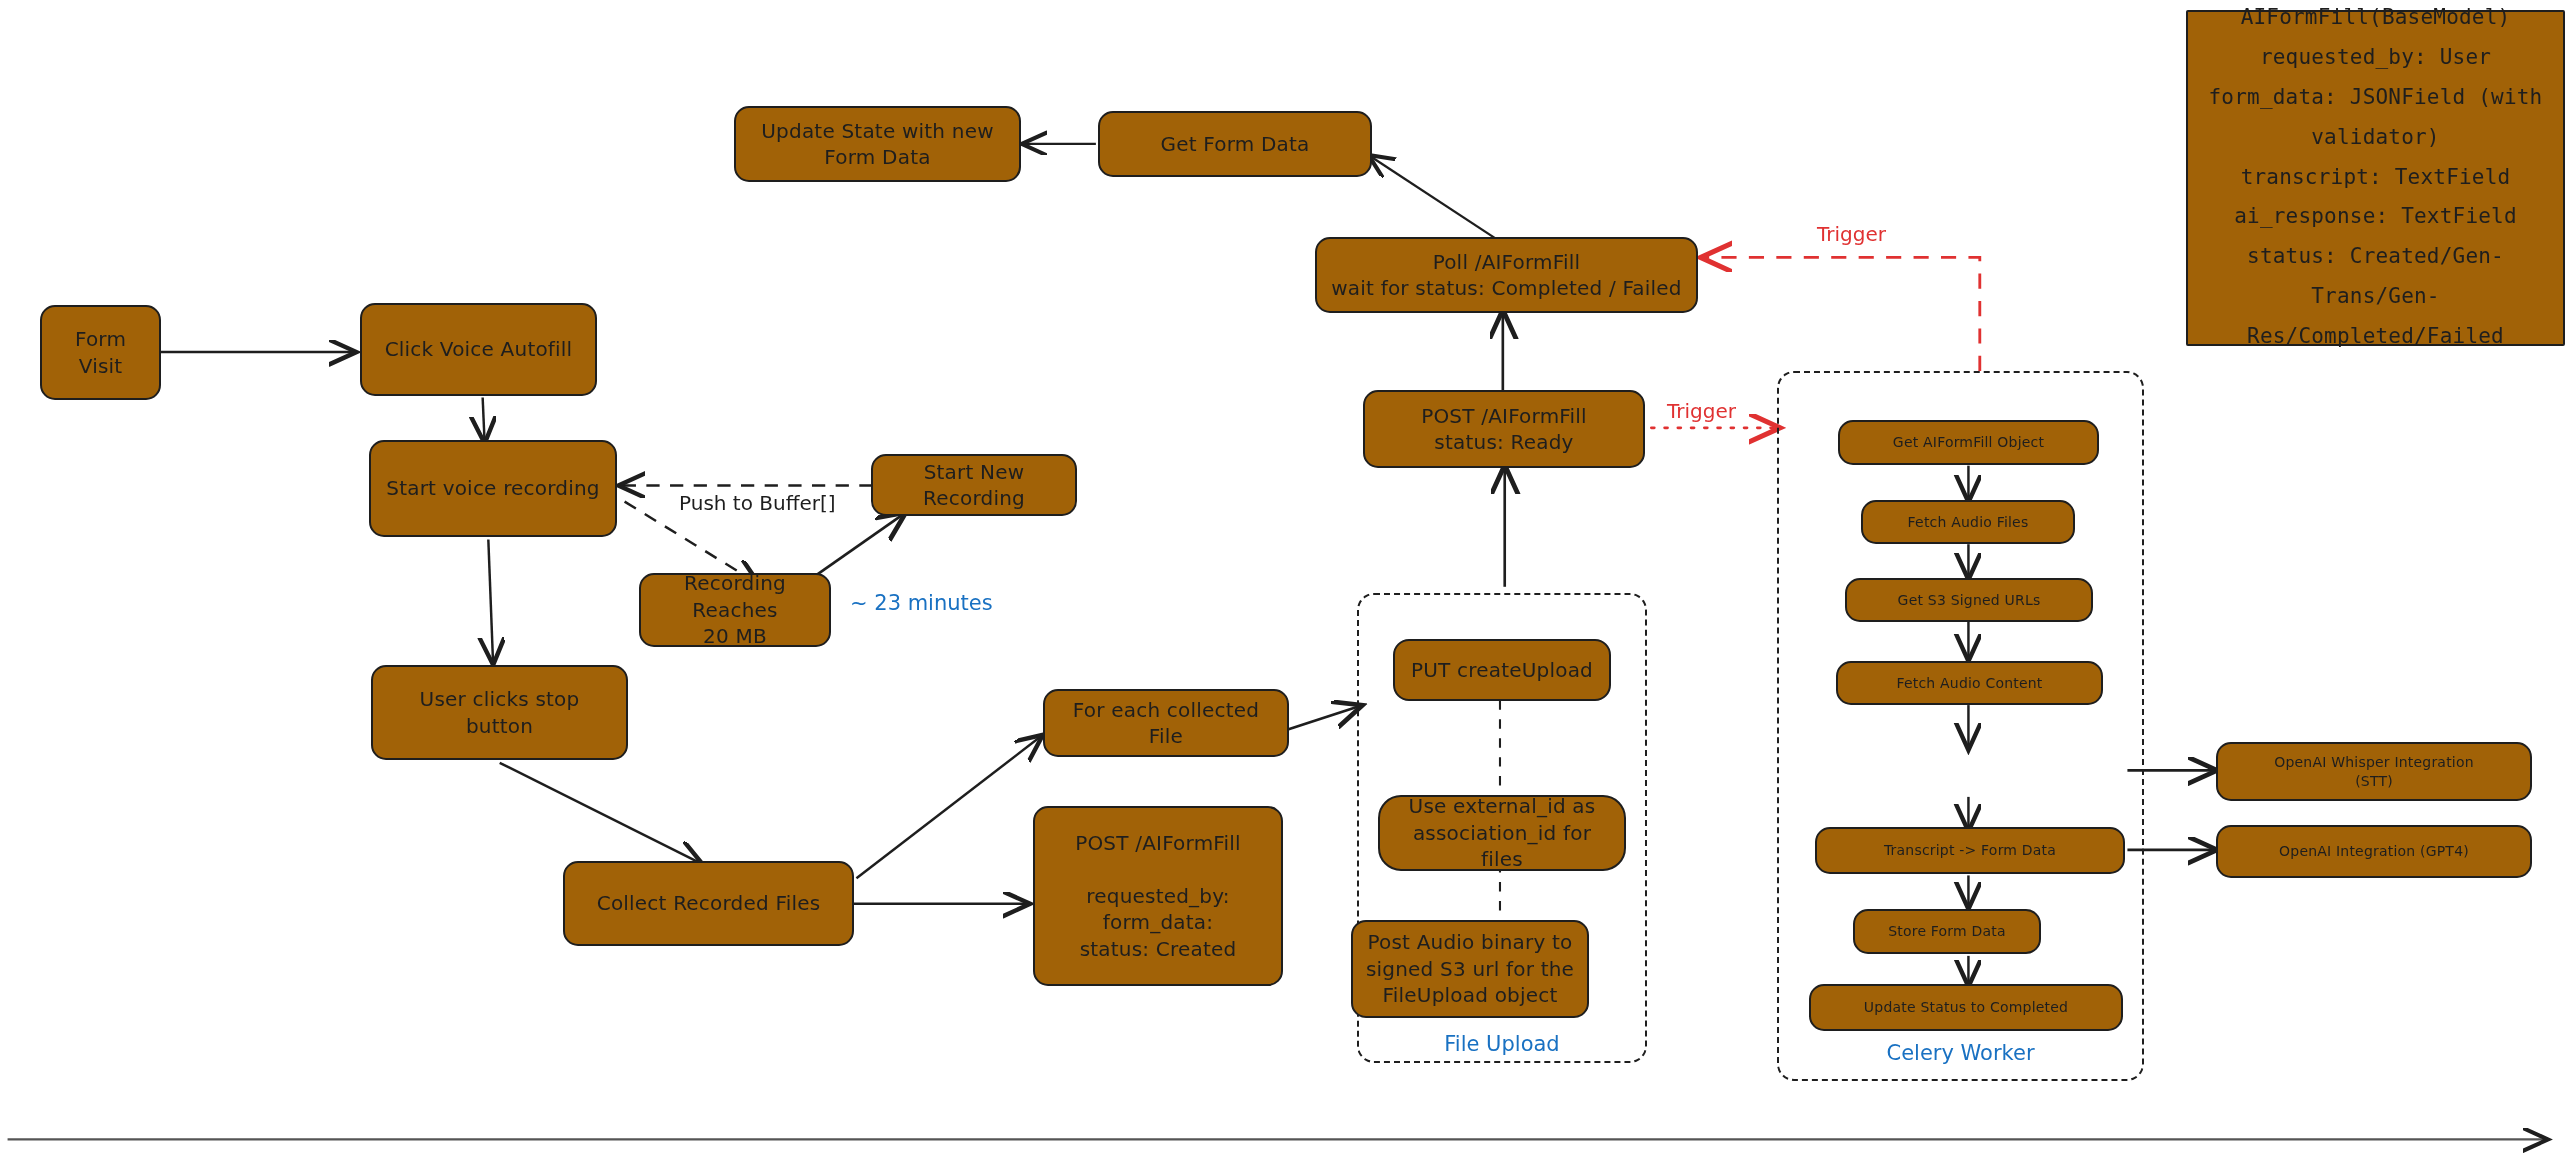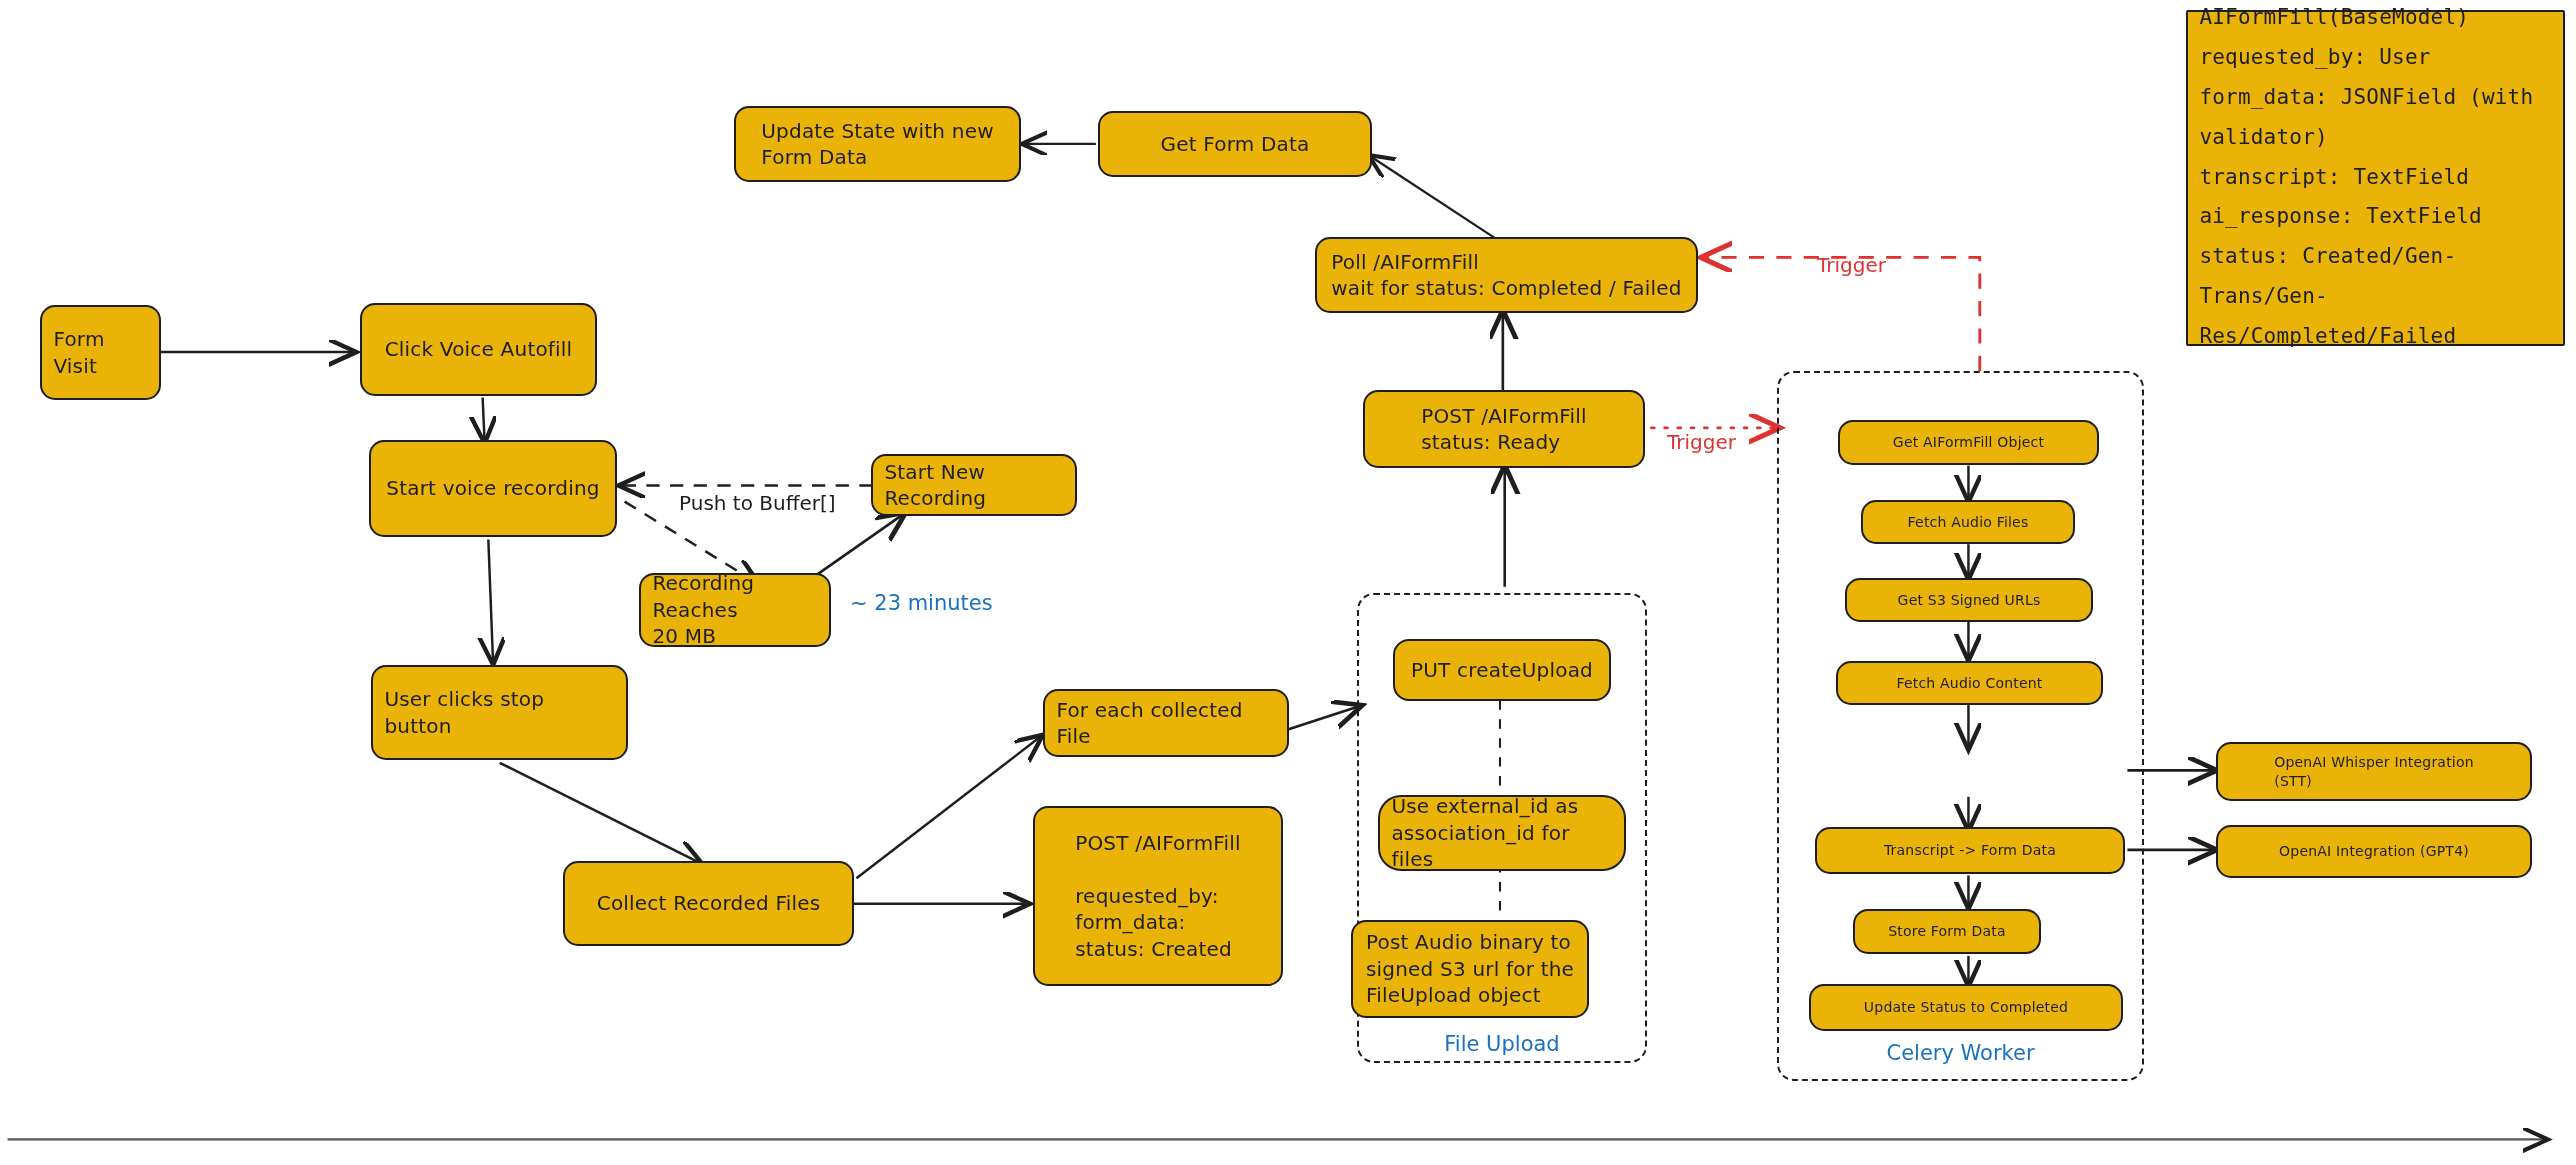--- a/index.html
+++ b/index.html
@@ -20,25 +20,25 @@
     left: 0; top: 0;
     width: 2576px;
     height: 1166px;
     pointer-events: none;
   }
   .node {
     position: absolute;
     box-sizing: border-box;
     border: 2.8px solid #1e1e1e;
     border-radius: 15px;
-    background: #eab308;
+    background: #a16207;
     display: flex;
     align-items: center;
     justify-content: center;
-    text-align: left;
+    text-align: center;
     color: #1e1e1e;
     font-family: "DejaVu Sans", sans-serif;
     font-size: 20px;
     line-height: 1.32;
     padding: 5.7px 11.4px;
     white-space: pre-line;
     letter-spacing: 0.2px;
   }
   .node.small { font-size: 14px; }
   .node.model {
@@ -67,21 +67,21 @@
     text-align: center;
     white-space: nowrap;
   }
   .edge-label {
     position: absolute;
     color: #1e1e1e;
     font-size: 20px;
     font-family: "DejaVu Sans", sans-serif;
     white-space: nowrap;
   }
-  .edge-label.red { color: #e03131; margin-top: 31px; }
+  .edge-label.red { color: #e03131; }
   .edge-label.blue { color: #1971c2; font-size: 21px; }
 </style>
 </head>
 <body>
 
 <div id="canvas">
 
   <svg class="wires" viewBox="0 0 2722 1232">
     <defs>
       <marker id="ah" markerWidth="13" markerHeight="13" refX="10" refY="5" orient="auto">

